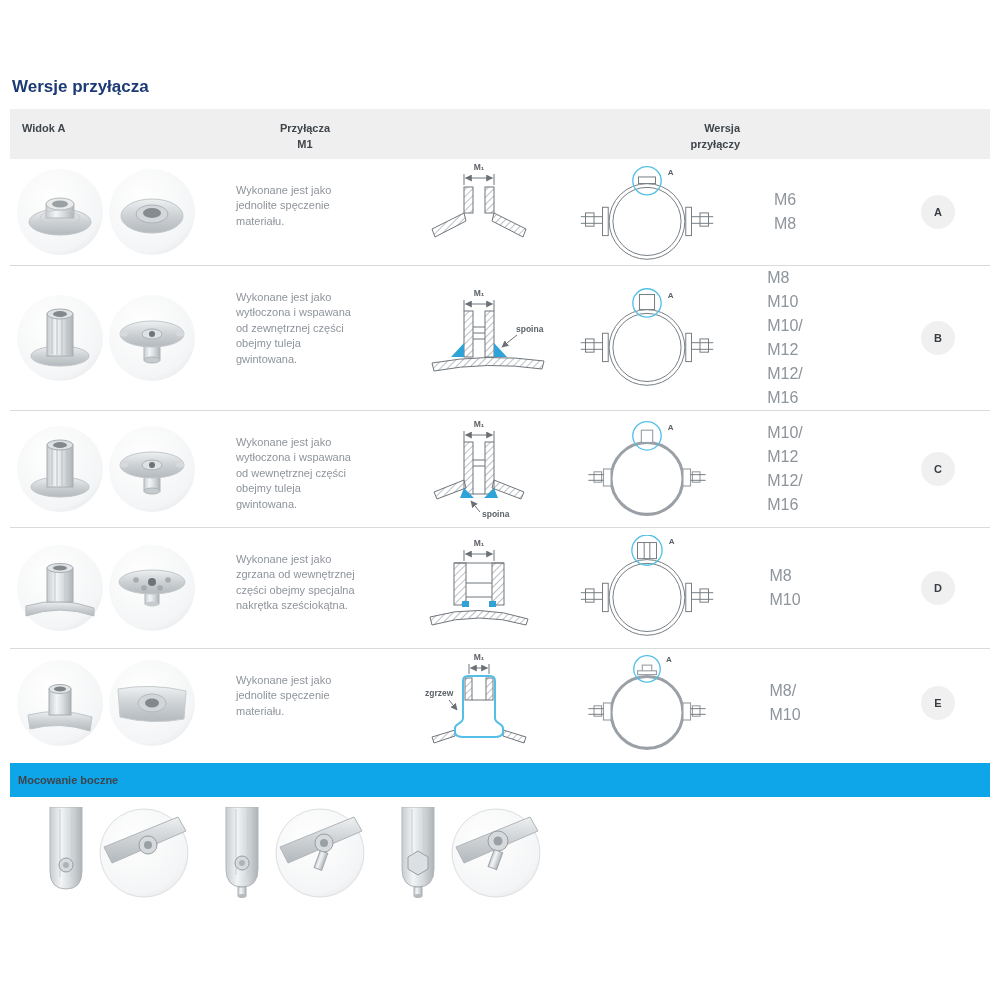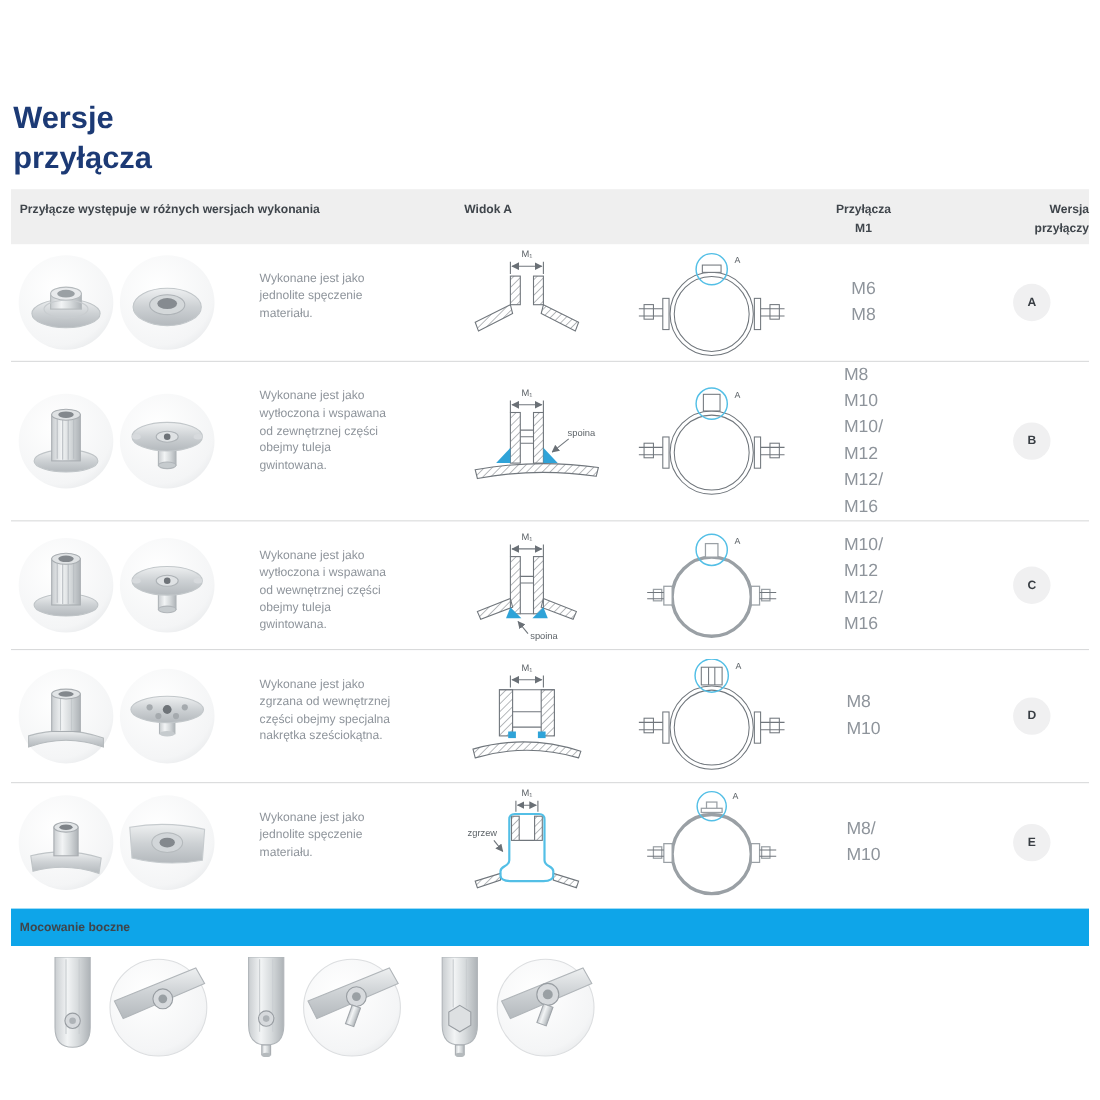--- a/index.html
+++ b/index.html
@@ -1,31 +1,31 @@
 <!DOCTYPE html>
 <html><head>
 <meta charset="utf-8">
 <style>
   html,body{margin:0;padding:0;background:#fff;}
   body{font-family:"Liberation Sans",sans-serif;color:#3f454b;}
   .page{width:1000px;height:1000px;box-sizing:border-box;padding:76px 10px 0;position:relative;overflow:hidden;}
-  .title{margin:12px 0 0 2px;width:160px;font-size:28px;line-height:1.33;color:#1c3a75;font-weight:700;}
+  .title{margin:0 0 0 2px;width:160px;font-size:17px;line-height:1.33;color:#1c3a75;font-weight:700;}
   .grid{display:grid;grid-template-columns:190px 210px 330px 90px 160px;}
   .thead{margin-top:10px;background:#efefef;min-height:50px;box-sizing:border-box;padding-top:11px;align-items:start;}
   .th{font-size:11px;font-weight:700;color:#3f454b;line-height:1.5;}
   .th.c1{grid-column:1 / span 2;padding-left:8px;}
   .th.c2{padding-left:12px;}
   .th.c3{text-align:center;white-space:pre-line;}
   .th.c4{text-align:right;white-space:pre-line;padding-left:56px;}
   .row{align-items:center;border-bottom:1px solid #d9dadb;}
   .row.last{border-bottom:none;}
   .r-a{min-height:106px}.r-b{min-height:130px}.r-c{min-height:116px}.r-d{min-height:120px}.r-e{min-height:108px}
   .photos{display:flex;gap:4px;padding-left:6px;align-items:center;}
   .desc{align-self:start;padding:24px 0 0 6px;width:126px;font-size:11px;line-height:1.42;color:#8e949b;margin-left:30px;}
-  .drawings{display:flex;align-items:flex-end;padding-left:14px;gap:8px;}
+  .drawings{display:flex;align-items:flex-end;padding-left:14px;gap:8px;font-weight:bold;}
   .m1{justify-self:center;font-size:16px;line-height:1.5;color:#8e949b;white-space:pre-line;text-align:left;}
   .badgecell{display:flex;justify-content:center;padding-left:56px;}
   .badge{width:34px;height:34px;border-radius:50%;background:#f0f0f1;color:#383d43;font-size:11px;font-weight:700;display:flex;align-items:center;justify-content:center;}
   .section-bar{margin-top:6px;background:#0ea5e9;min-height:34px;display:flex;align-items:center;padding-left:8px;font-size:11px;font-weight:700;color:#3f454b;}
   .bottom{display:flex;gap:26px;padding:10px 0 0 30px;}
   .pair{display:flex;gap:6px;align-items:flex-start;}
   
   .thin{stroke:#70767c;stroke-width:1;fill:none;}
   .thick{stroke:#9aa0a5;stroke-width:3.2;fill:none;}
   .part{fill:#ffffff;stroke:#70767c;stroke-width:1;}
@@ -149,21 +149,20 @@
       <line class="thin" x1="126" y1="62" x2="142" y2="62"></line>
     </g>
   </defs>
 </svg>
 
 <div class="page">
 
   <h1 class="title">Wersje przyłącza</h1>
 
   <div class="grid thead">
-    <div class="th c1">Przyłącze występuje w różnych wersjach wykonania</div>
     <div class="th c2">Widok A</div>
     <div class="th c3">Przyłącza
 M1</div>
     <div class="th c4">Wersja
 przyłączy</div>
   </div>
 
   <div class="grid row r-a">
     <div class="photos">
       <svg width="88" height="88">

